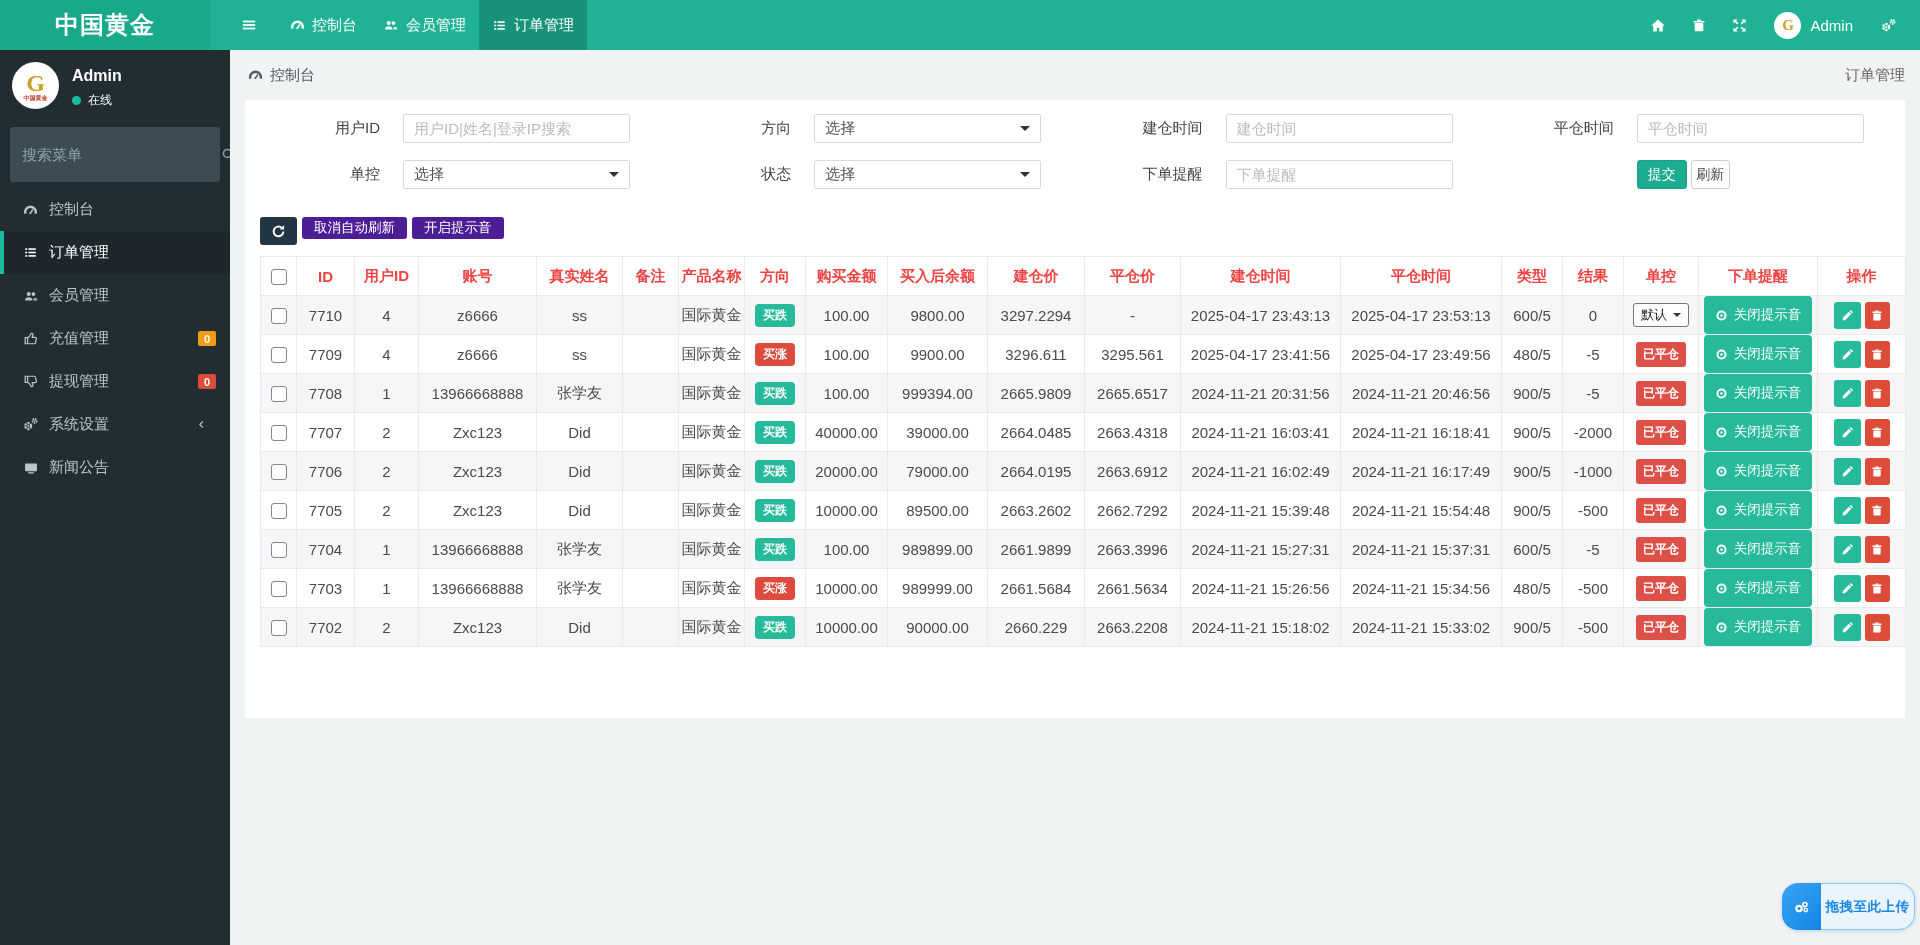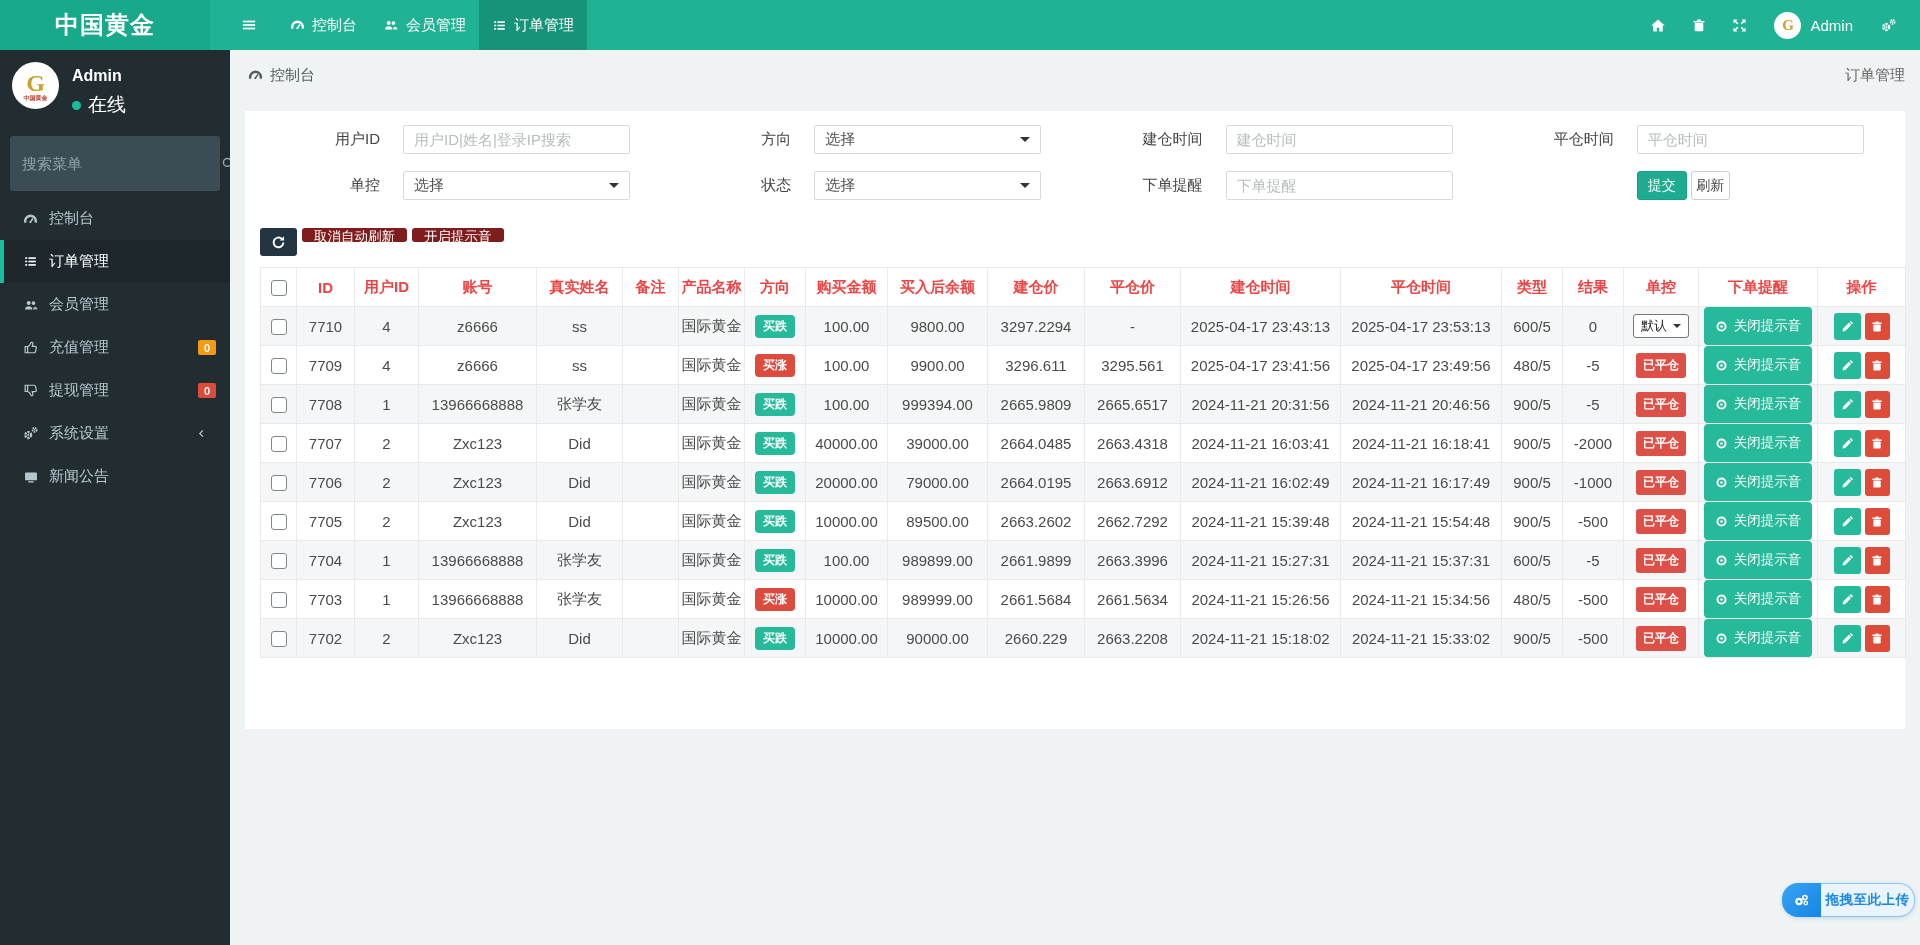--- a/index.html
+++ b/index.html
@@ -21,60 +21,60 @@
 #user-menu .avatar { width:27px; height:27px; border-radius:50%; background:#fff; display:flex; align-items:center; justify-content:center; color:#c9a227; font-weight:bold; font-size:15px; font-family:"Liberation Serif",serif; }
 #user-menu .uname { font-size:15px; }
 
 
 #sidebar { position:absolute; top:50px; left:0; width:230px; bottom:0; background:#222d32; }
 #user-panel { display:flex; padding:12px 10px 10px 12px; }
 #user-panel .big-avatar { width:47px; height:47px; border-radius:50%; background:#fff; display:flex; flex-direction:column; align-items:center; justify-content:center; color:#c9a227; font-weight:bold; font-size:24px; font-family:"Liberation Serif",serif; line-height:1; }
 #user-panel .big-avatar small { font-size:6px; color:#c0392b; font-family:"Liberation Sans",sans-serif; }
 #user-panel .uinfo { padding:5px 0 0 13px; }
 #user-panel .uinfo .nm { color:#fff; font-size:16px; font-weight:bold; }
-#user-panel .uinfo .st { margin-top:7px; color:#fff; font-size:19px; display:flex; align-items:center; }
+#user-panel .uinfo .st { margin-top:7px; color:#fff; font-size:12px; display:flex; align-items:center; }
 #user-panel .uinfo .st .dot { width:9px; height:9px; border-radius:50%; background:#1abc9c; margin-right:7px; }
 #side-search { margin:8px 10px 0 10px; height:55px; background:#3b4c54; border-radius:3px; display:flex; align-items:center; padding:0 12px; }
 #side-search input { flex:1; background:transparent; border:none; outline:none; color:#b0bec5; font-size:15px; font-family:inherit; }
 #side-search input::placeholder { color:#8fa1a9; }
 #side-search .icon { color:#90a3ab; }
 #side-menu { list-style:none; margin-top:6px; }
 #side-menu li { position:relative; height:43px; display:flex; align-items:center; padding-left:22px; color:#b8c7ce; font-size:15px; cursor:pointer; }
 #side-menu li.active { background:#1e282c; color:#fff; border-left:4px solid #1abc9c; padding-left:18px; }
 #side-menu li .icon { width:17px; margin-right:10px; color:inherit; }
 #side-menu li .badge { position:absolute; right:14px; top:14px; min-width:18px; height:15px; border-radius:2px; color:#fff; font-size:11px; font-weight:bold; display:flex; align-items:center; justify-content:center; padding:0 4px; }
 #side-menu li .badge.orange { background:#f39c12; }
 #side-menu li .badge.red { background:#dd4b39; }
 #side-menu li .chev { position:absolute; right:10px; color:#b8c7ce; }
 
 
 #main { position:absolute; left:230px; top:50px; right:0; bottom:0; background:#f0f3f3; }
 #content-header { height:50px; display:flex; align-items:center; justify-content:space-between; padding:0 15px 0 18px; color:#555; font-size:15px; }
 #breadcrumb { display:flex; align-items:center; gap:7px; color:#545b60; }
 #page-right { color:#666; }
-#panel { position:absolute; left:15px; right:15px; top:61px; height:618px; background:#fff; }
+#panel { position:absolute; left:15px; right:15px; top:50px; height:618px; background:#fff; }
 
 
 #filters { padding:14px 0 0 15px; }
 .frow { display:flex; margin-bottom:17px; }
 .fgroup { width:415px; display:flex; align-items:center; }
 .fgroup .flabel { width:120px; text-align:right; margin-right:23px; color:#444; font-size:15px; }
 .fgroup .fctrl { width:227px; height:29px; }
 .finput { width:100%; height:100%; border:1px solid #d6dadb; border-radius:2px; padding:0 10px; font-size:15px; color:#404040; font-family:inherit; outline:none; }
 .finput::placeholder { color:#b8bcbe; }
 .fselect { width:100%; height:100%; border:1px solid #d6dadb; border-radius:2px; background:#fff; display:flex; align-items:center; justify-content:space-between; padding:0 10px; font-size:15px; color:#555; cursor:pointer; }
 .fselect .caret { width:0; height:0; border-left:5px solid transparent; border-right:5px solid transparent; border-top:5px solid #333; }
 .fbuttons { display:flex; gap:4px; }
 .btn-submit { width:50px; height:29px; background:#1dac90; border:1px solid #17a085; color:#fff; border-radius:3px; font-size:14px; cursor:pointer; font-family:inherit; }
 .btn-refresh2 { width:39px; height:29px; background:#fff; border:1px solid #c9cdce; color:#444; border-radius:3px; font-size:14px; cursor:pointer; font-family:inherit; padding:0; }
 
 
 #toolbar { display:flex; gap:5px; margin:28px 0 0 15px; }
 .tb-dark { width:37px; height:28px; background:#233442; color:#fff; border:none; border-radius:3px; display:flex; align-items:center; justify-content:center; cursor:pointer; }
-.tb-red { height:14px; background:#7f1d1d; color:#fff; border:none; border-radius:3px; font-size:13.5px; padding:0 12px; cursor:pointer; font-family:inherit; }
+.tb-red { height:22px; background:#4c1d95; color:#fff; border:none; border-radius:3px; font-size:13.5px; padding:0 12px; cursor:pointer; font-family:inherit; }
 
 
 #otable { border-collapse:collapse; table-layout:fixed; margin:11px 0 0 15px; width:1645px; }
 #otable th, #otable td { border:1px solid #eaeaea; text-align:center; vertical-align:middle; overflow:hidden; white-space:nowrap; }
 #otable th { height:39px; font-size:15px; color:#ef4444; font-weight:bold; background:#fff; }
 #otable td { height:38px; font-size:15px; color:#4a4a4a; }
 #otable tr.striped td { background:#f5f6f7; }
 .cb { width:16px; height:16px; border:1px solid #80888d; border-radius:3px; background:#fff; display:inline-block; vertical-align:middle; }
 .dir-badge { display:inline-block; padding:3px 8px; border-radius:4px; color:#fff; font-size:12px; font-weight:bold; }
 .dir-badge.green { background:#26b99a; }
@@ -83,21 +83,21 @@
 .mini-select { display:inline-flex; align-items:center; gap:6px; border:1px solid #767676; border-radius:3px; background:#fff; height:24px; padding:0 7px; font-size:13px; color:#222; cursor:pointer; }
 .mini-select .caret { width:0; height:0; border-left:4px solid transparent; border-right:4px solid transparent; border-top:4.5px solid #333; }
 .alert-btn { display:inline-flex; align-items:center; gap:6px; height:38px; padding:0 11px; background:#26b99a; color:#fff; border:none; border-radius:4px; font-size:13.5px; cursor:pointer; font-family:inherit; }
 .op-btn { display:inline-flex; align-items:center; justify-content:center; width:27px; height:27px; border:none; border-radius:3px; color:#fff; cursor:pointer; }
 .op-btn.edit { background:#26b99a; margin-right:4px; }
 .op-btn.del { background:#dd4b39; width:25px; }
 
 #summary { margin:19px 0 0 15px; color:#666; font-size:15px; }
 
 
-#uploader { position:absolute; left:1782px; top:883px; width:133px; height:34px; display:flex; border-radius:17px; box-shadow:0 1px 4px rgba(30,130,220,.25); }
+#uploader { position:absolute; left:1782px; top:883px; width:133px; height:47px; display:flex; border-radius:17px; box-shadow:0 1px 4px rgba(30,130,220,.25); }
 #uploader .up-ico { width:39px; background:linear-gradient(135deg,#3aa4f2,#1385e6); border-radius:16px 0 0 16px; display:flex; align-items:center; justify-content:center; }
 #uploader .up-txt { flex:1; background:#eaf4fe; border:1px solid #8cc5f6; border-left:none; border-radius:0 16px 16px 0; display:flex; align-items:center; justify-content:center; color:#1b87e8; font-size:13.5px; font-weight:bold; letter-spacing:.5px; }
 </style>
 </head>
 <body>
 
 <header id="navbar">
   <div id="brand">中国黄金</div>
   <nav id="navtabs">
     <a class="nav-btn">

